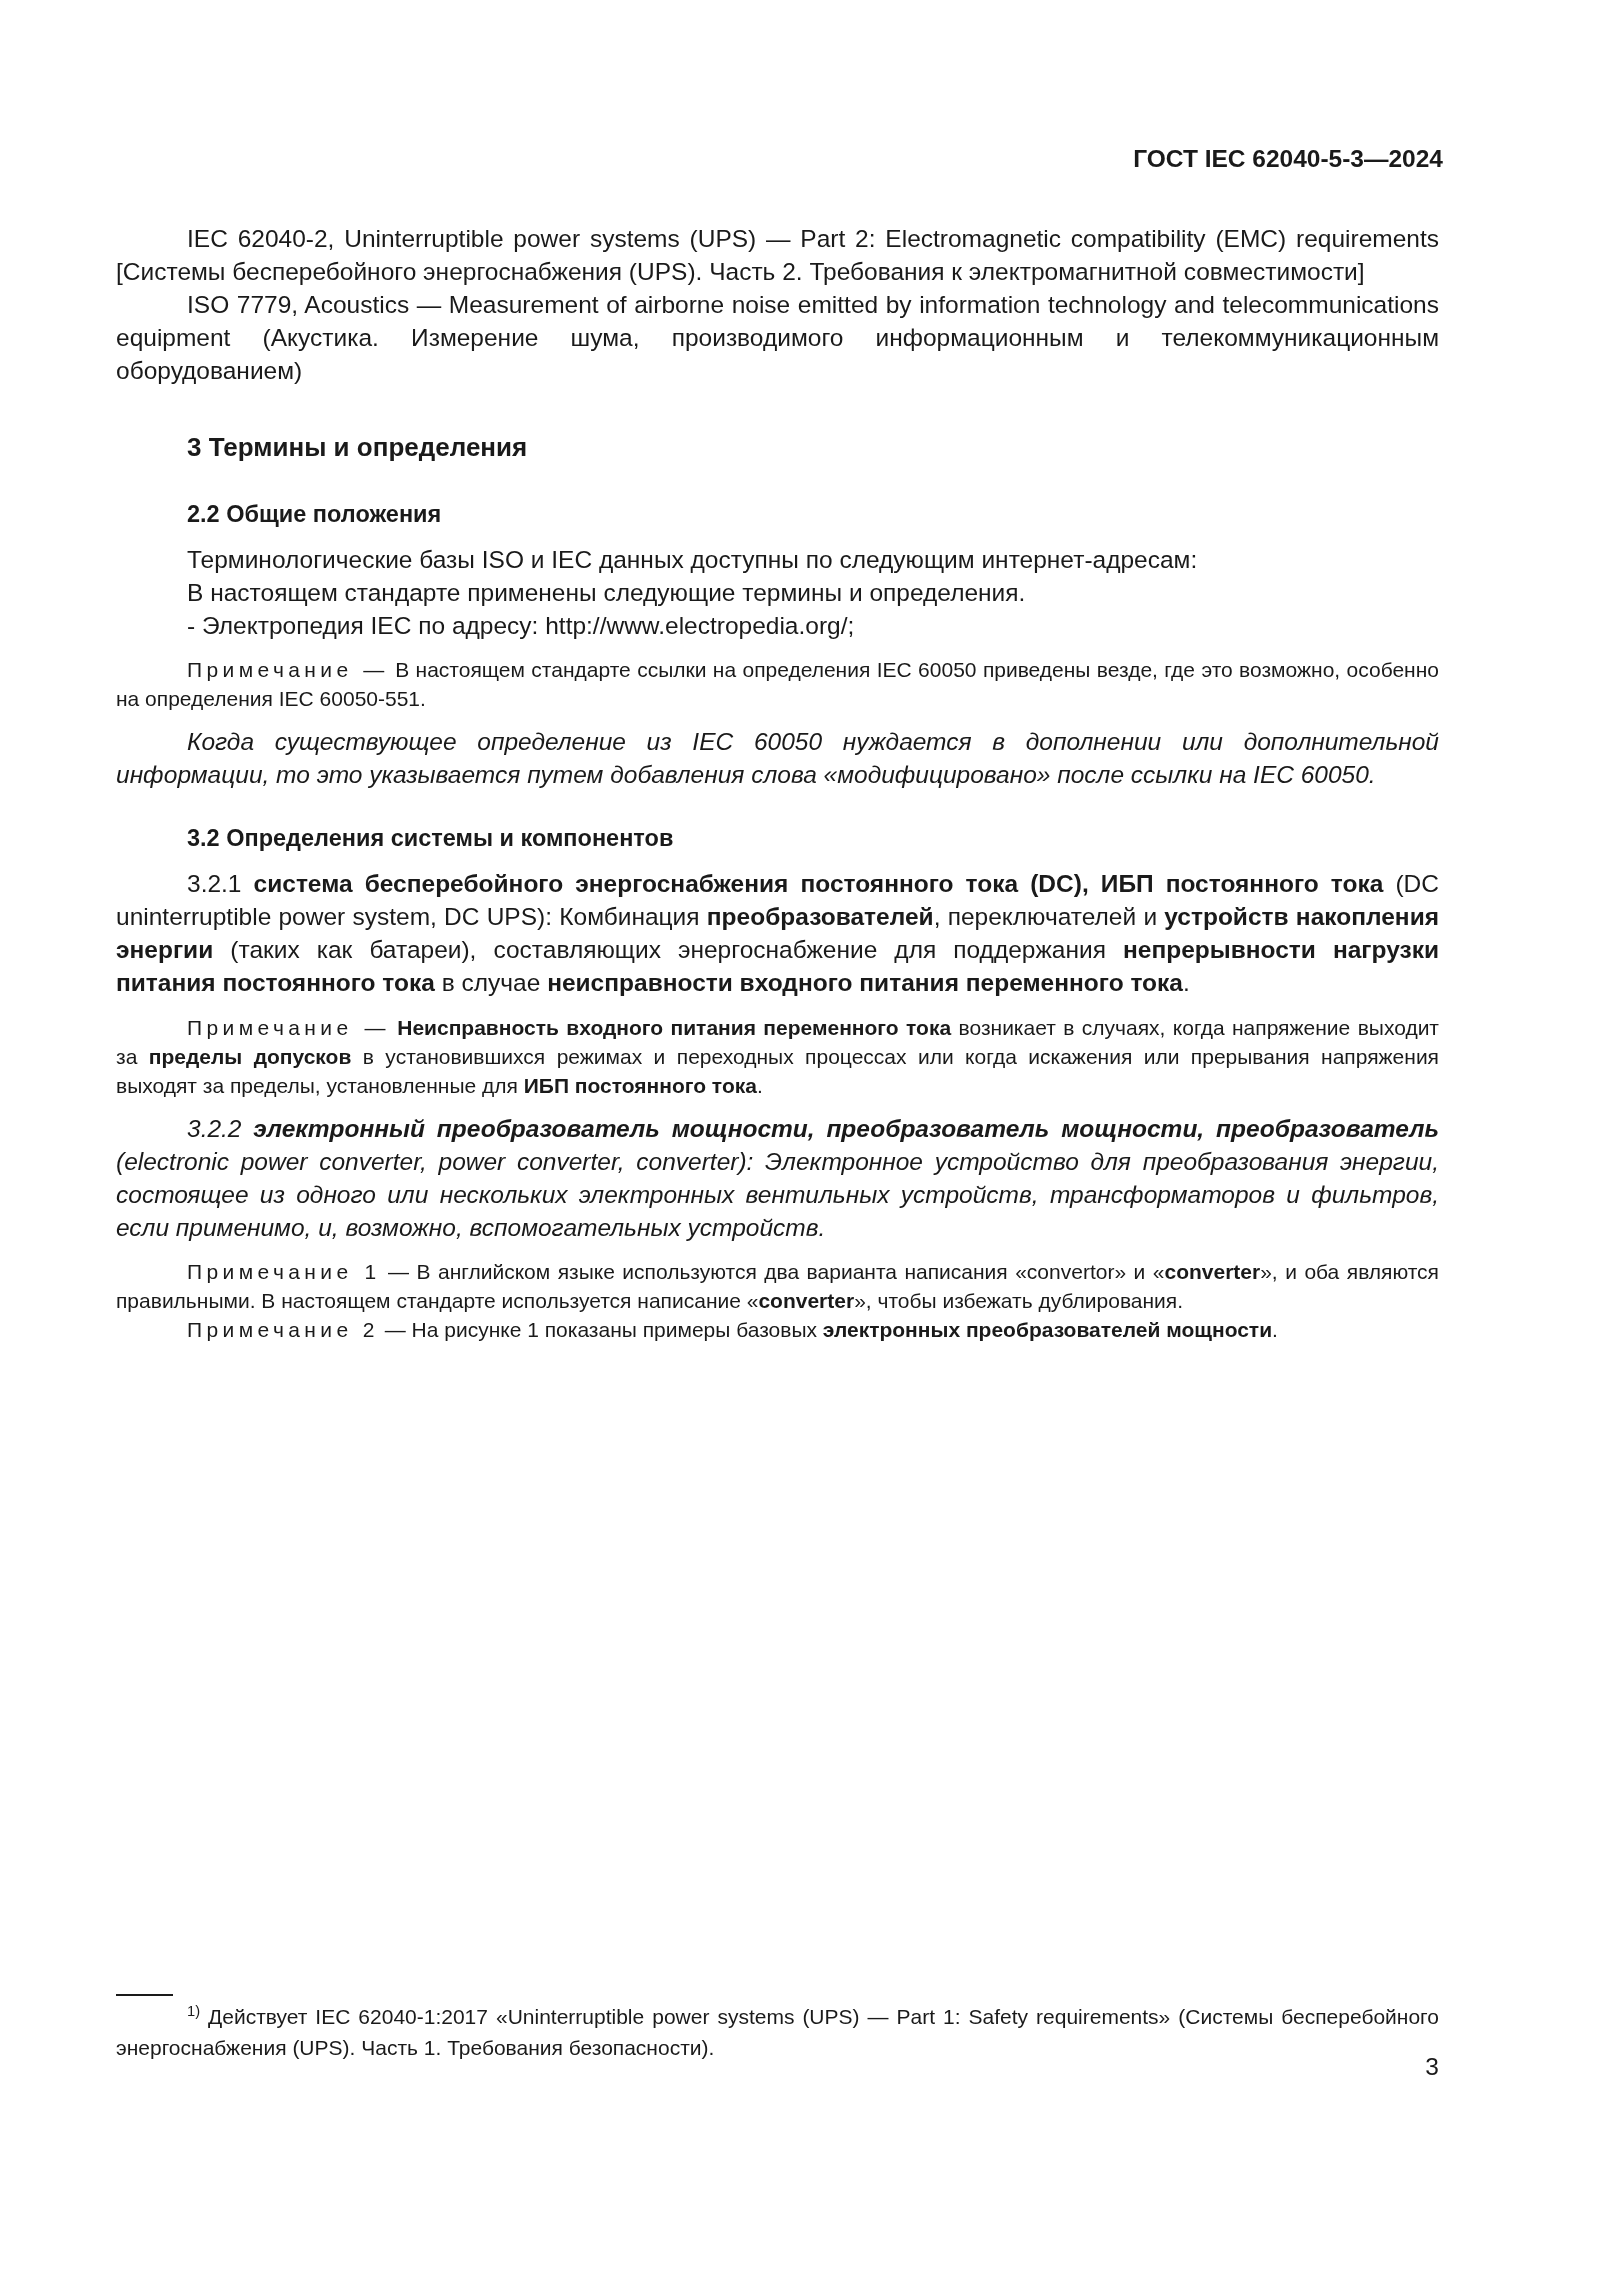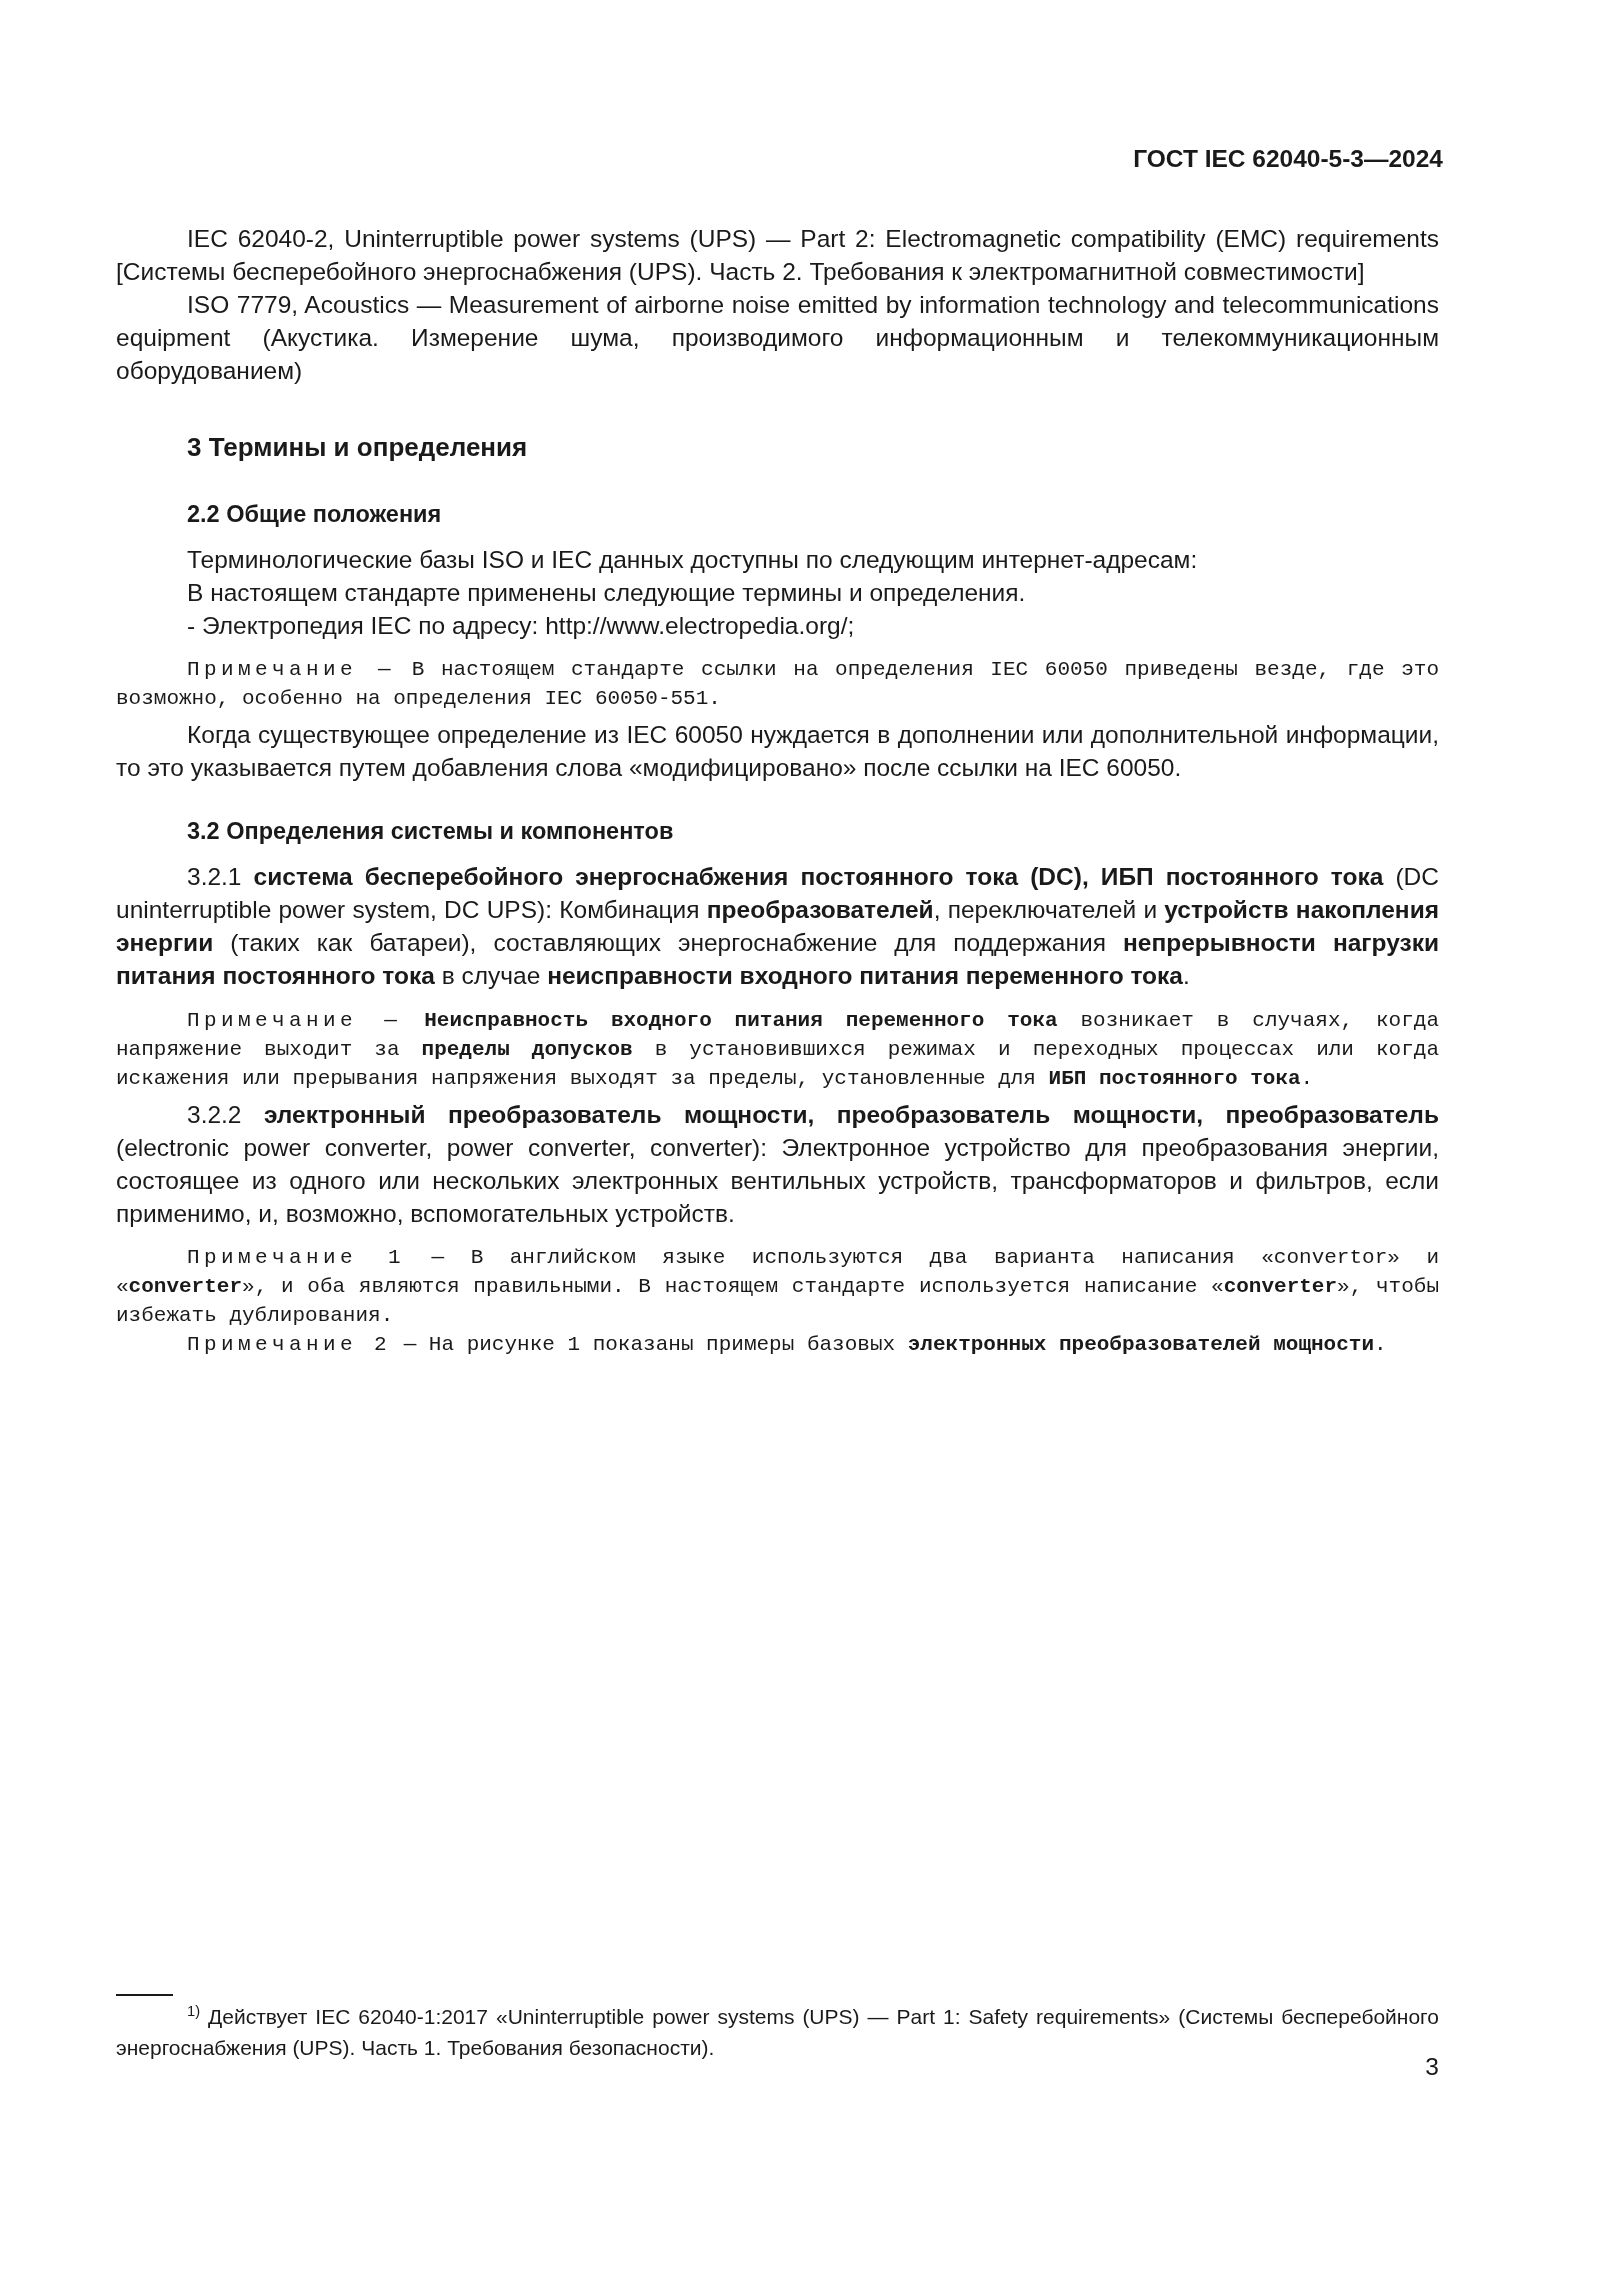--- a/index.html
+++ b/index.html
@@ -4,23 +4,23 @@
 <style>
   html, body { margin:0; padding:0; background:#ffffff; }
   body { width:1621px; height:2293px; position:relative; font-family:"Liberation Sans", sans-serif; color:#1a1a1a; }
   .page { position:absolute; left:0; top:0; width:1621px; height:2293px; }
   .hdr { position:absolute; top:145px; right:178px; font-weight:bold; font-size:24.5px; }
   .body { position:absolute; left:116px; width:1323px; top:222px; font-size:24.5px; line-height:33px; }
   p { margin:0; text-align:justify; }
   .ind { text-indent:71px; }
   h2 { font-size:26px; font-weight:bold; margin:41px 0 0 71px; line-height:39px; }
   h3 { font-size:23.5px; font-weight:bold; margin:33px 0 13.7px 71px; line-height:29px; }
-  .note { font-size:21px; line-height:29px; margin-top:13.7px;font-family:Liberation Mono, monospace; }
+  .note { font-size:21px; line-height:29px; margin-top:13.7px; }
   .sp { letter-spacing:4.4px; }
-  .gap { margin-top:5px; }
+  .gap { margin-top:12px;font-style:italic; }
   b { font-weight:bold; }
   sup { font-size:14.7px; line-height:0; }
   .fnline { position:absolute; left:116px; top:1994px; width:57px; border-top:2px solid #1a1a1a; }
   .fn { position:absolute; left:116px; width:1323px; top:2001px; font-size:21px; line-height:31px; text-align:justify; }
   .pg { position:absolute; top:2053px; right:182px; font-size:24.5px; }
 </style>
 </head>
 <body>
 
 <div class="page">

